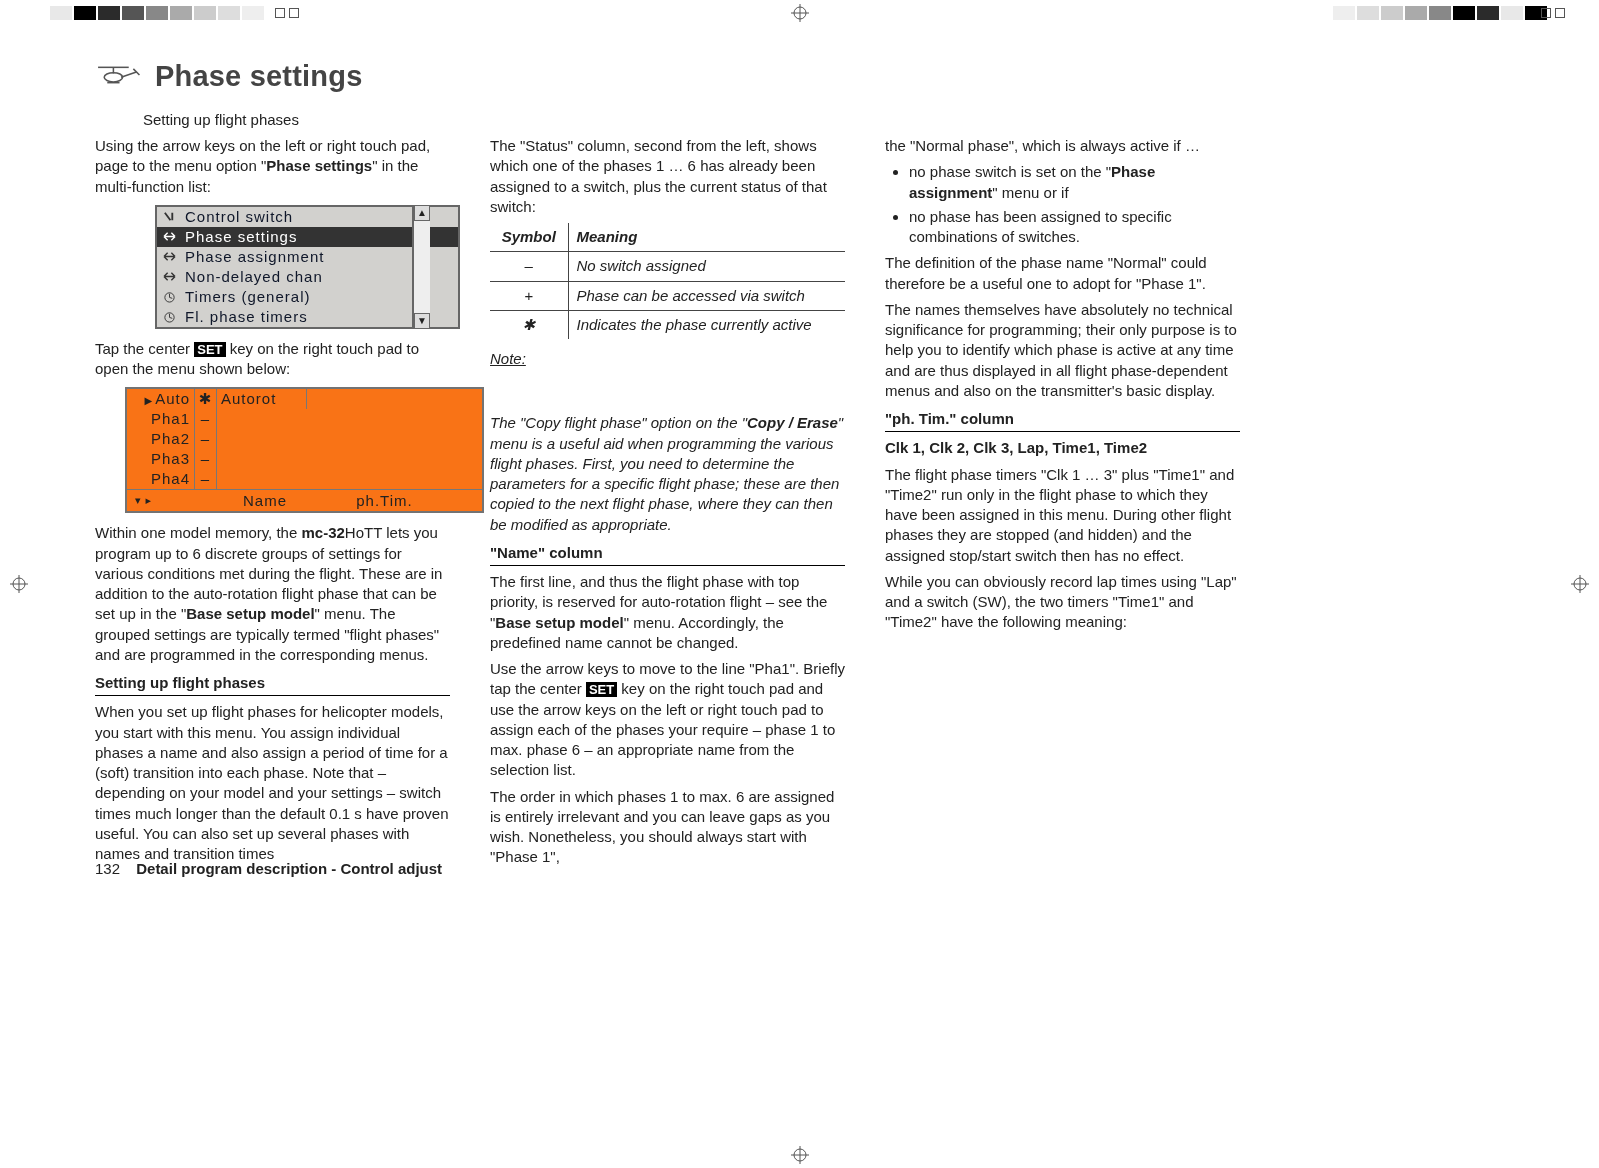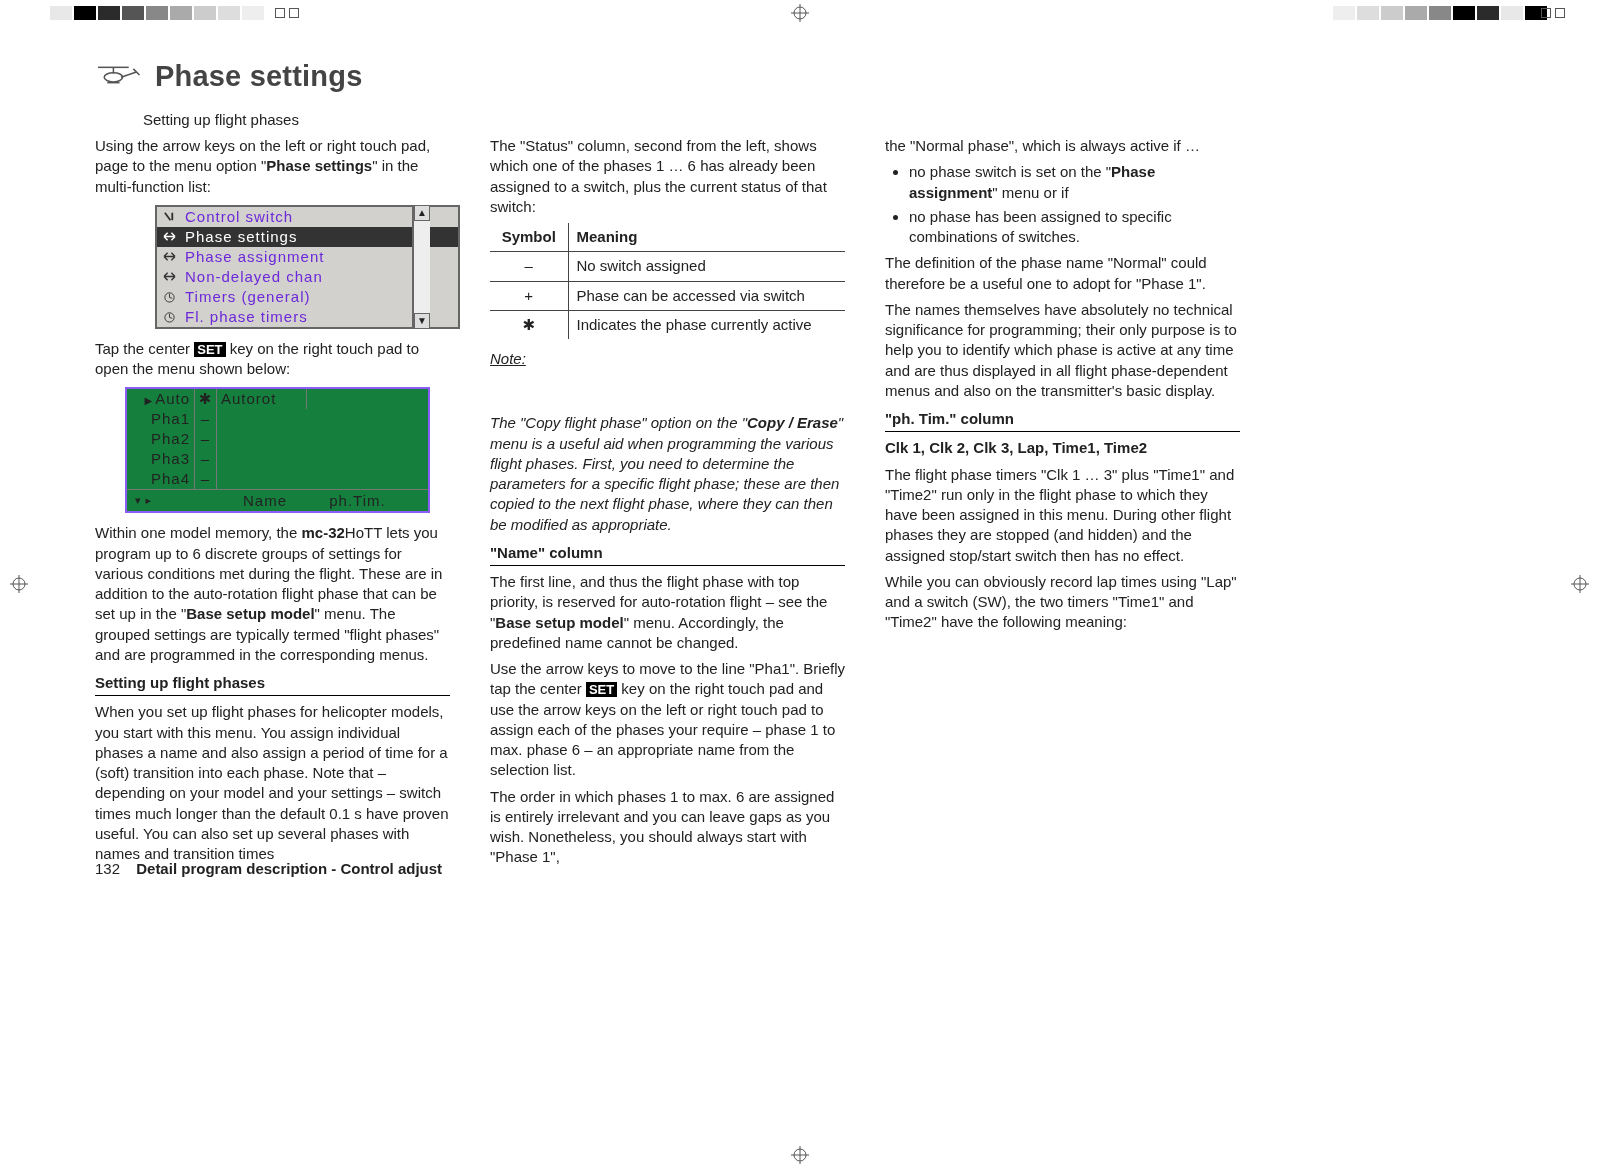--- a/index.html
+++ b/index.html
@@ -36,48 +36,48 @@
   p { margin-bottom: 6px; }
   .bold { font-weight: bold; }
   .ital { font-style: italic; margin-top: 44px; }
   .under { text-decoration: underline; }
   .sectionhead { font-weight: bold; border-bottom: 1px solid #000; padding-bottom: 2px; margin-top: 8px; margin-bottom: 6px; }
 
   .setkey { background: #000; color: #fff; font-weight: bold; padding: 0 3px; font-size: 13px; }
 
   
   .menubox { border: 2px solid #666; width: 305px; margin: 8px 0 10px 30px; background: #d2d1ce; font-family: Arial, sans-serif; font-size: 15px; }
-  .menubox .row { display: flex; align-items: center; height: 20px; position: relative; letter-spacing: 1px; color: #6d28d9; }
+  .menubox .row { display: flex; align-items: center; height: 20px; position: relative; letter-spacing: 1px; color: #0f172a; }
   .menubox .row.sel { background: #333; color: #fff; }
   .menubox .row.sel .rowlabel { color: #fff; }
   .menubox .rowicon { width: 24px; display: flex; justify-content: center; }
   .menubox .rowlabel { padding-left: 4px; }
   .menubox .scroll { position: absolute; right: 0; top: 0; bottom: 0; width: 18px; border-left: 2px solid #666; background: #eee; }
   .menubox .scroll .arrow { position: absolute; left: 0; right: 0; height: 16px; font-size: 10px; display: flex; align-items: center; justify-content: center; border: 1px solid #666; background: #ddd; }
   .menubox .scroll .arrow.top { top: 0; }
   .menubox .scroll .arrow.bot { bottom: 0; }
   .menubox-wrap { position: relative; width: 305px; margin-left: 30px; }
 
   
-  .phasetable { border: 2px solid #8b5cf6; width: 305px; margin: 8px 0 10px 30px; background: #15803d; font-size: 15px; letter-spacing: 1px; }
+  .phasetable { border: 2px solid #737373; width: 359px; margin: 8px 0 10px 30px; background: #f97316; font-size: 15px; letter-spacing: 1px; }
   .phasetable .prow { display: flex; height: 20px; align-items: center; }
   .phasetable .c1 { width: 68px; text-align: right; padding-right: 4px; border-right: 1px solid #777; }
   .phasetable .c2 { width: 22px; text-align: center; border-right: 1px solid #777; }
   .phasetable .c3 { width: 90px; padding-left: 4px; border-right: 1px solid #777; }
   .phasetable .c4 { flex: 1; border-right: 1px solid #777; }
   .phasetable .c5 { width: 40px; }
   .phasetable .c1.head::before { content: "▶"; font-size: 10px; margin-right: 2px; }
   .phasetable .footer { display: flex; height: 22px; align-items: center; border-top: 1px solid #777; }
   .phasetable .footer .arrows { width: 40px; padding-left: 8px; font-size: 11px; }
   .phasetable .footer .lbl1 { width: 120px; text-align: right; }
   .phasetable .footer .lbl2 { flex: 1; text-align: center; }
 
   
   .stat { width: 100%; border-collapse: collapse; margin: 6px 0 10px; font-size: 15px; }
-  .stat th, .stat td { border-bottom: 1px solid #444; padding: 4px 8px; text-align: left; }
+  .stat th, .stat td { border-bottom: 1px solid #444; padding: 4px 8px; text-align: left; font-style: italic; }
   .stat th:first-child, .stat td:first-child { border-right: 1px solid #444; text-align: center; width: 78px; }
   .stat th { font-weight: bold; }
   .stat tr:last-child td { border-bottom: none; }
 
   ul.bul { list-style: disc; padding-left: 24px; margin-bottom: 6px; }
   ul.bul li { margin-bottom: 4px; }
 
   .footerline { position: absolute; left: 0; bottom: -6px; font-size: 15px; }
   .footerline .pg { margin-right: 12px; }
 

